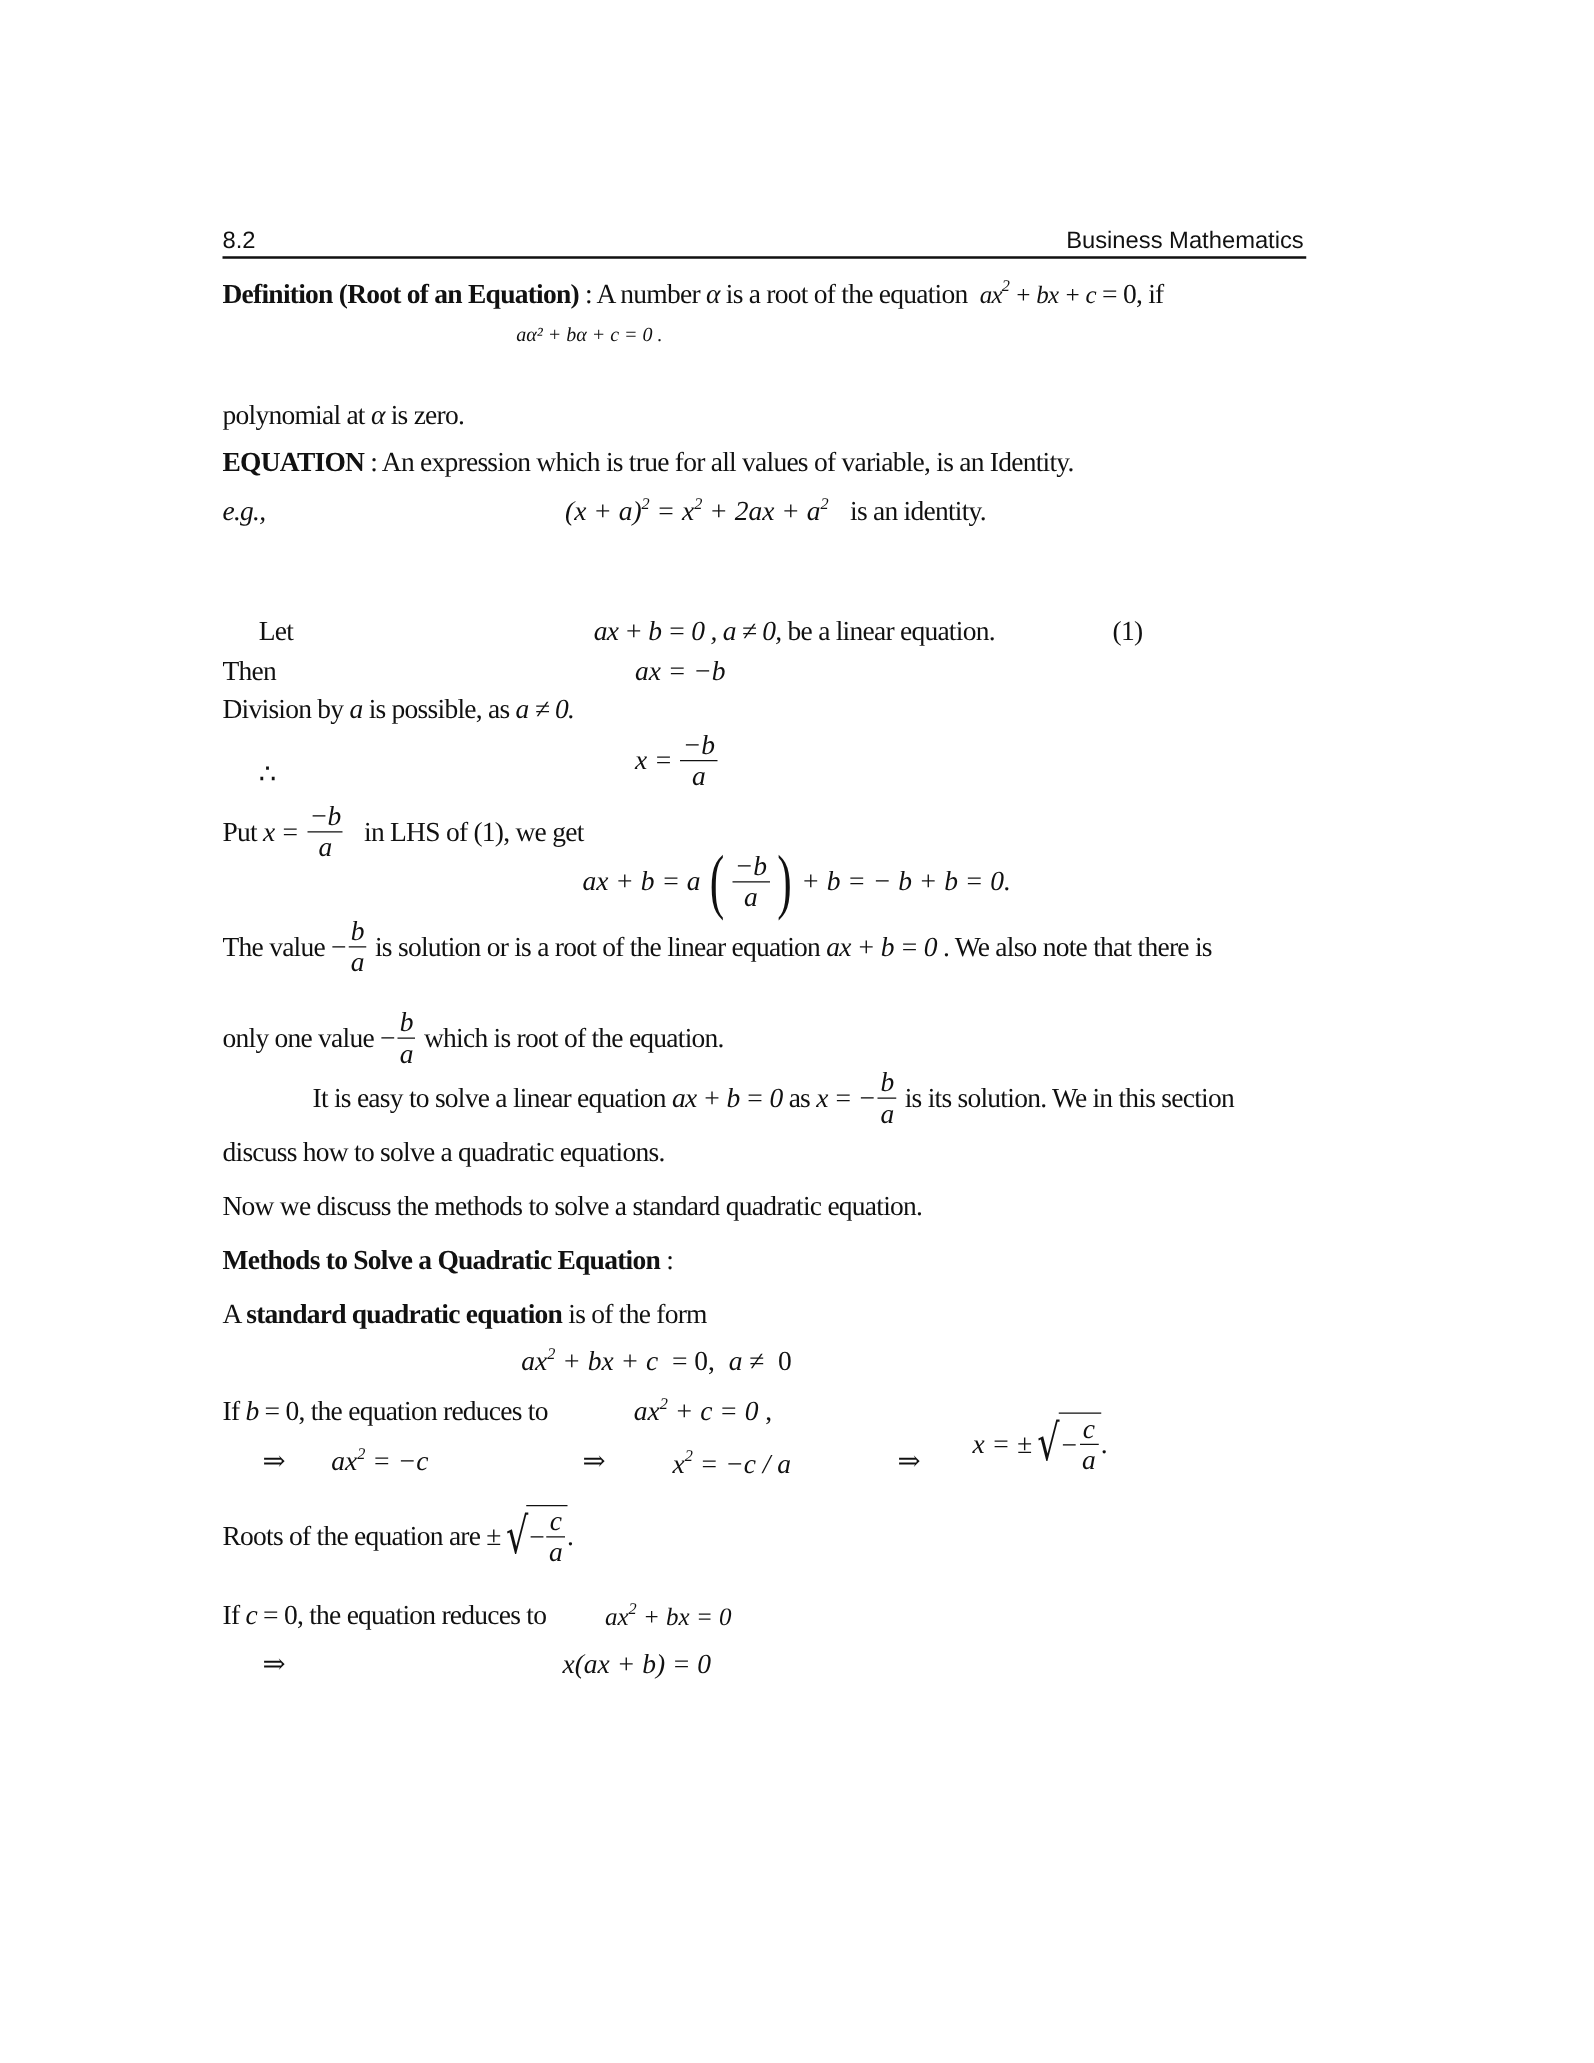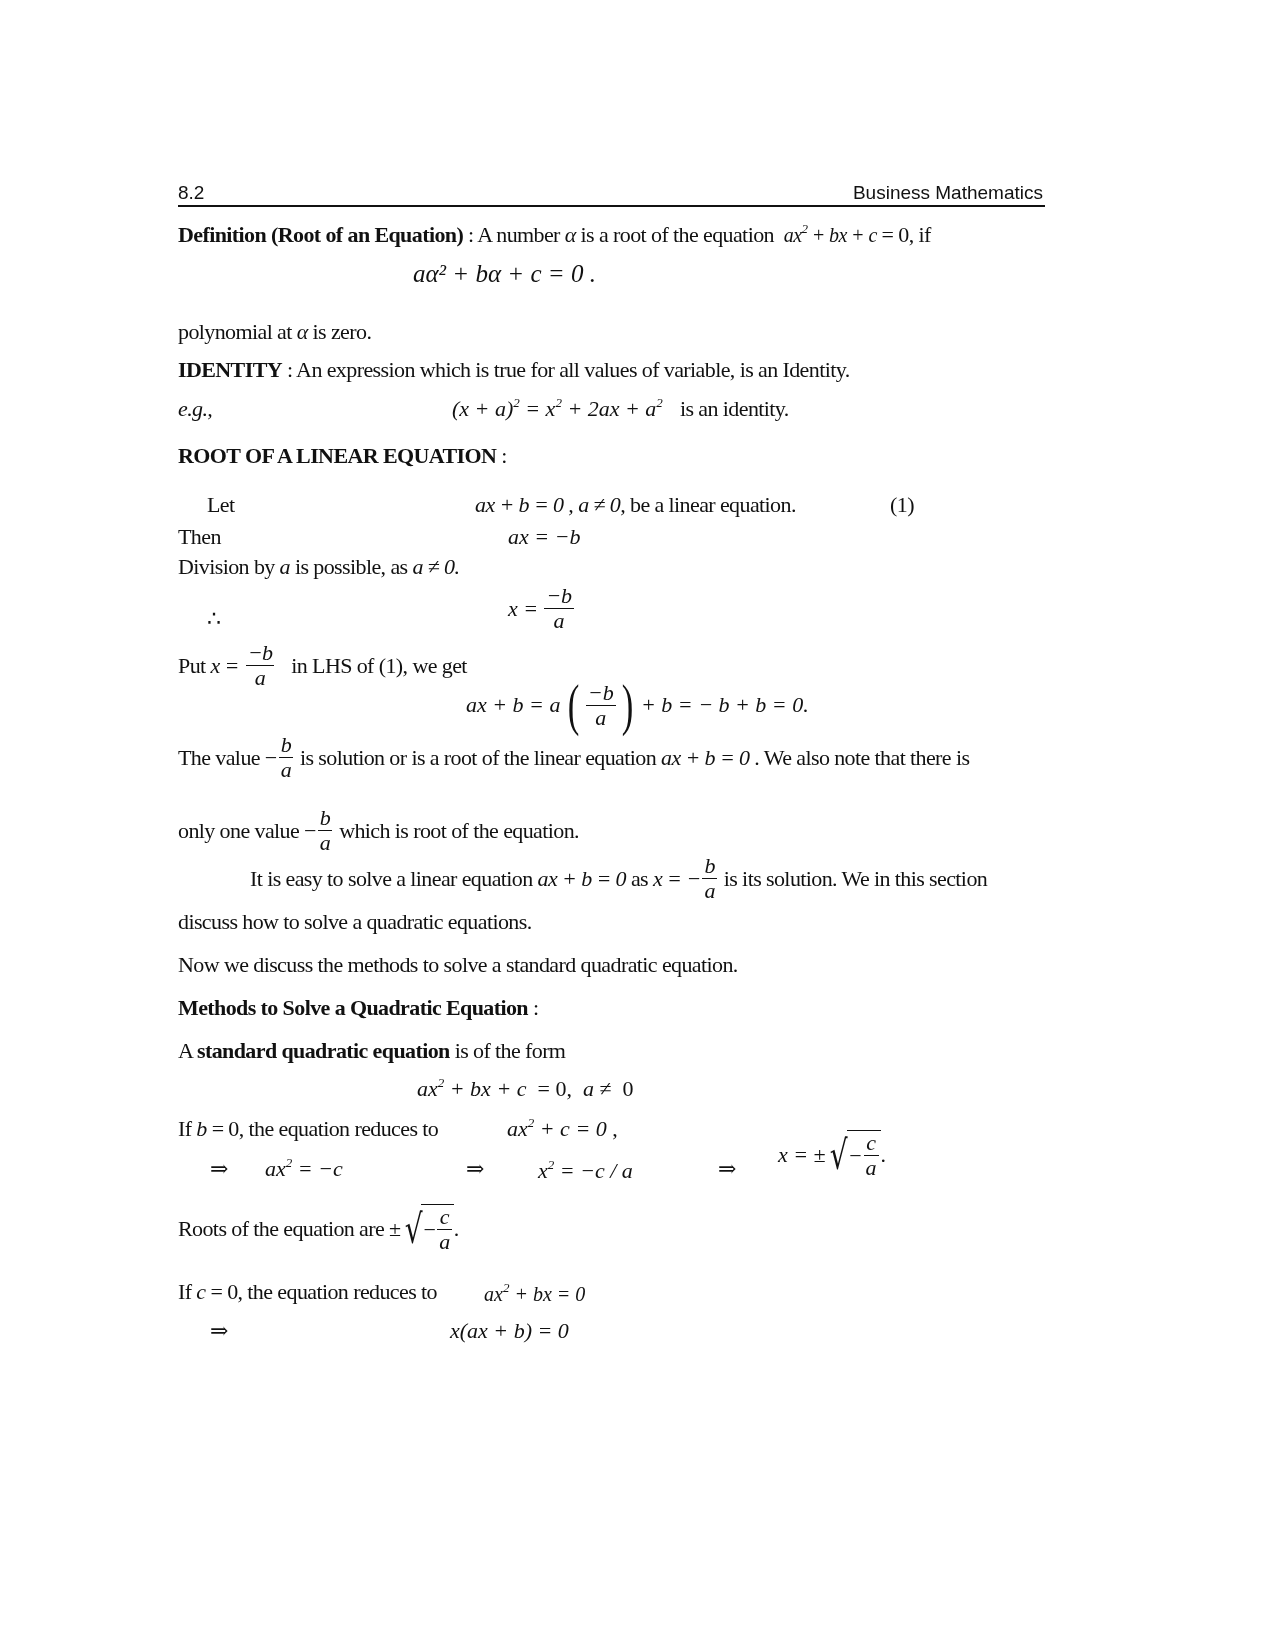--- a/index.html
+++ b/index.html
@@ -32,36 +32,33 @@
 
 <div class="page">
 
   <div class="abs sans header-left">8.2</div>
   <div class="abs sans header-right">Business Mathematics</div>
   <div class="header-rule"></div>
 
   <div class="abs t" style="left:178px; top:222px;">
     <span class="b">Definition (Root of an Equation)</span><span> : A number </span><span class="m">α</span><span> is a root of the equation </span>&nbsp;<span class="m" style="font-size:20px;">ax<sup>2</sup> + bx + c</span> <span class="mu">= 0, if</span>
   </div>
-  <div class="abs m" style="left:413px; top:260px; font-size:25px;">aα² + bα + c = 0 .</div>
+  <div class="abs m" style="left:413px; top:260px; font-size:16px;">aα² + bα + c = 0 .</div>
 
   <div class="abs t" style="left:178px; top:319px;">
     <span>polynomial at </span><span class="m">α</span><span> is zero.</span>
   </div>
 
   <div class="abs t" style="left:178px; top:357px;">
-    <span class="b">IDENTITY</span><span> : An expression which is true for all values of variable, is an Identity.</span>
+    <span class="b">EQUATION</span><span> : An expression which is true for all values of variable, is an Identity.</span>
   </div>
   <div class="abs t" style="left:178px; top:396px;"><i>e.g.,</i></div>
   <div class="abs m" style="left:452px; top:396px;">(x + a)<sup>2</sup> = x<sup>2</sup> + 2ax + a<sup>2</sup></div>
   <div class="abs t" style="left:680px; top:396px;">is an identity.</div>
 
-  <div class="abs t" style="left:178px; top:443px;">
-    <span class="b">ROOT OF A LINEAR EQUATION</span><span> :</span>
-  </div>
 
   <div class="abs t" style="left:207px; top:492px;">Let</div>
   <div class="abs t" style="left:475px; top:492px;">
     <span class="m">ax + b = 0 ,  a ≠ 0,</span><span> be a linear equation.</span>
   </div>
   <div class="abs t" style="left:890px; top:492px;">(1)</div>
 
   <div class="abs t" style="left:178px; top:524px;">Then</div>
   <div class="abs m" style="left:508px; top:524px;">ax = −b</div>
 

